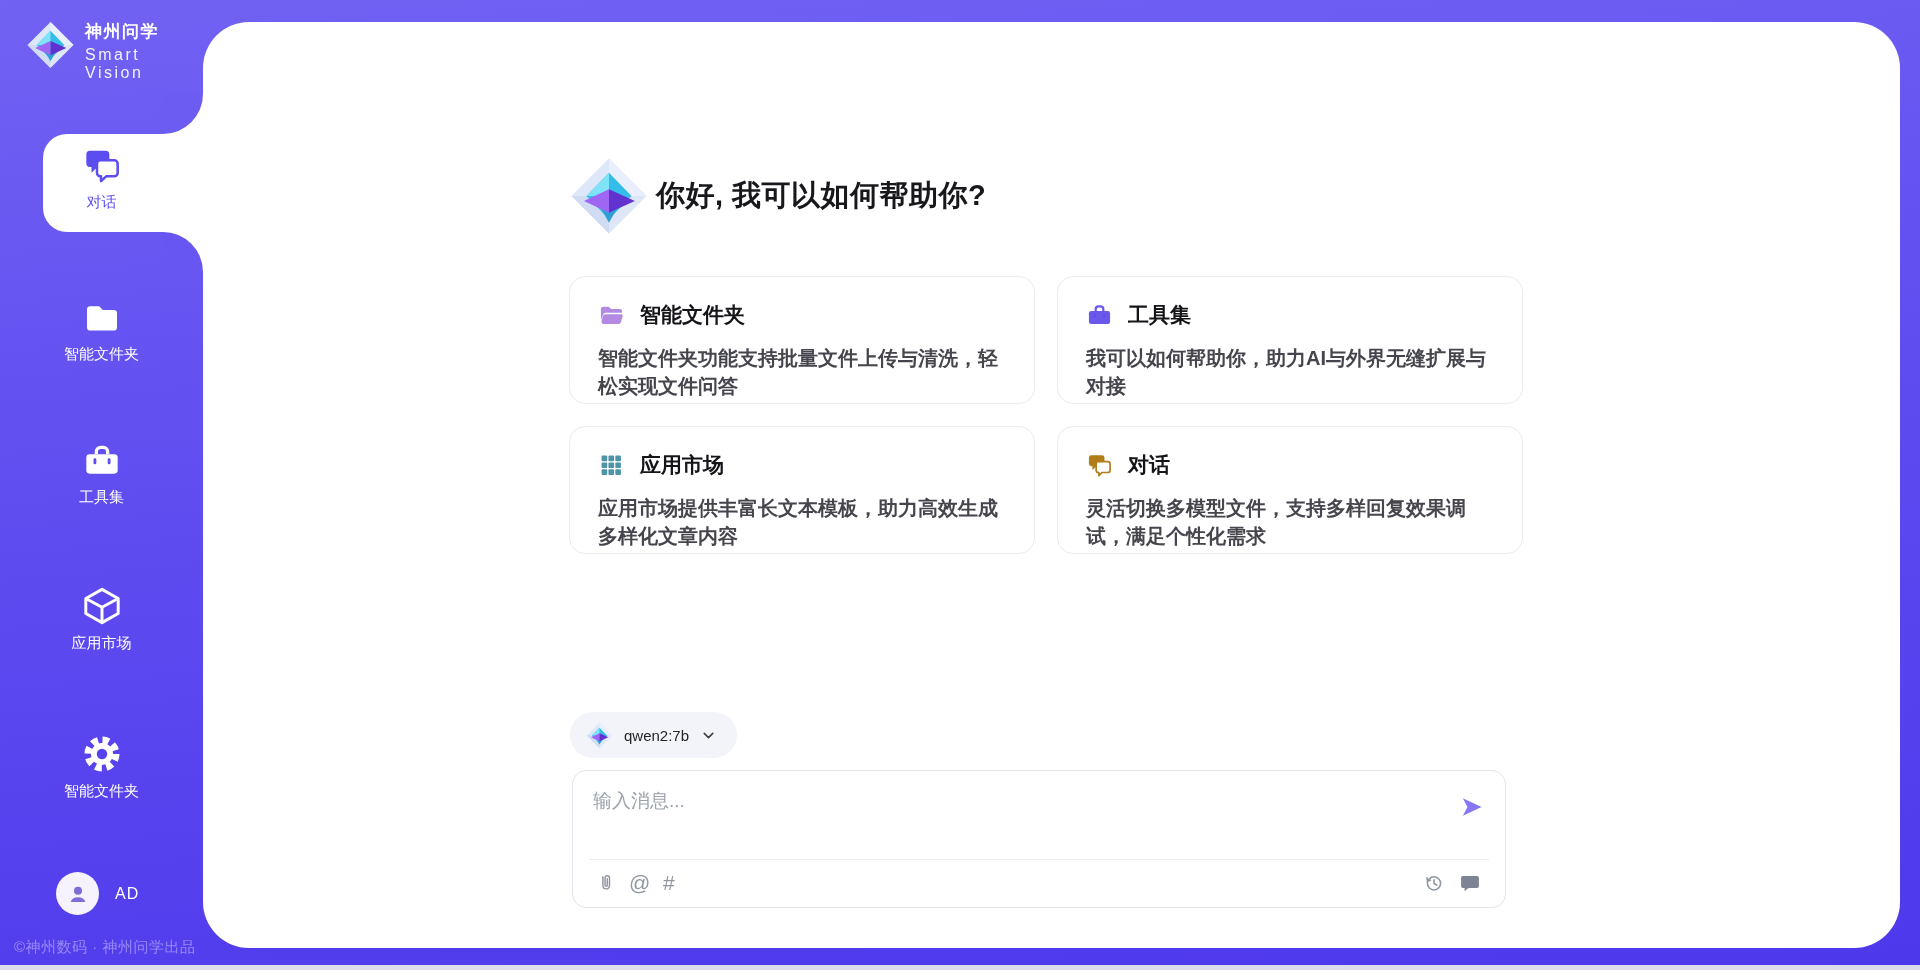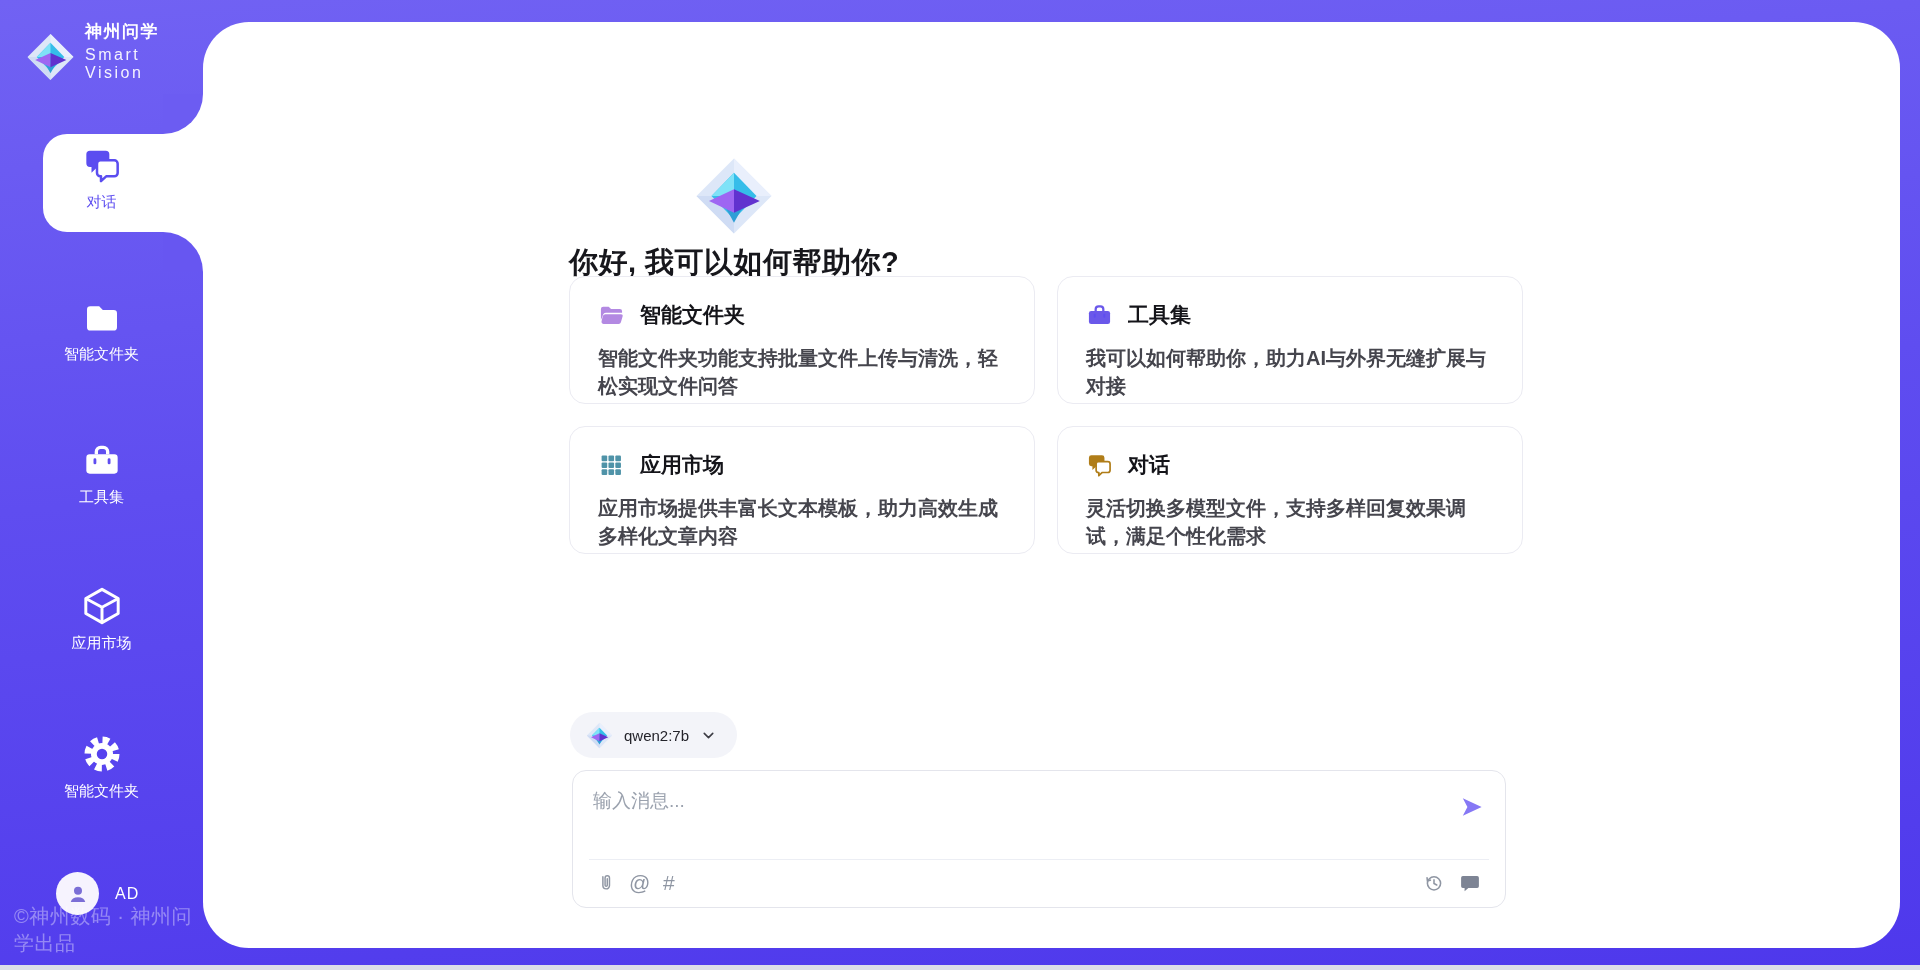--- a/index.html
+++ b/index.html
@@ -3,21 +3,21 @@
 <meta charset="utf-8">
 <style>
   * { margin:0; padding:0; box-sizing:border-box; }
   html,body { width:1920px; height:970px; overflow:hidden;
     font-family:"Liberation Sans","DejaVu Sans",sans-serif; }
   .stage { position:relative; width:1920px; height:970px;
     background:linear-gradient(175deg,#7162f3 0%,#5f4df0 45%,#4e38ec 100%); }
 
   
   .sidebar { position:absolute; left:0; top:0; width:203px; height:100%; }
-  .logo-row { position:absolute; left:26px; top:20px; display:flex; align-items:flex-end; gap:10px; }
+  .logo-row { position:absolute; left:26px; top:20px; display:flex; align-items:flex-start; gap:10px; }
   .logo-row svg { width:50px; height:50px; }
   .logo-text .cn { color:#fff; font-size:17px; font-weight:700; letter-spacing:1.5px; }
   .logo-text .en { color:rgba(255,255,255,.92); font-size:16px; letter-spacing:2.5px; margin-top:3px; }
 
   .active-tab { position:absolute; left:43px; top:134px; width:167px; height:98px;
     background:#fff; border-radius:24px 0 0 24px; }
   .fillet { position:absolute; left:163px; width:40px; height:40px; background:#fff; }
   .fillet.top { top:94px; } .fillet.bottom { top:232px; }
   .fillet i { display:block; width:100%; height:100%; }
   .fillet.top i { background:#6c5cf2; border-bottom-right-radius:100%; }
@@ -27,28 +27,28 @@
   .nav-item .ic { display:flex; justify-content:center; }
   .nav-item .lbl { display:block; margin-top:7px; font-size:15px; color:#fff; }
   .nav-item.active .lbl { color:#5b4bf0; }
   .nav-item .ic svg { color:#fff; }
   .nav-item.active .ic svg { color:#5b4df0; }
 
   .user-row { position:absolute; left:56px; top:872px; display:flex; align-items:center; gap:16px; cursor:pointer; }
   .avatar { width:43px; height:43px; border-radius:50%; background:#f6f3fe;
     display:flex; align-items:center; justify-content:center; }
   .user-initials { color:#fff; font-size:16px; letter-spacing:1px; }
-  .footer-note { position:absolute; left:14px; bottom:13px; font-size:20px;
-    color:rgba(255,255,255,.38); letter-spacing:.5px; }
+  .footer-note { position:absolute; left:14px; bottom:13px; font-size:15px;
+    color:rgba(255,255,255,.38); letter-spacing:.5px;text-align:center; }
 
   
   .content { position:absolute; left:203px; top:22px; width:1697px; height:926px;
     background:#fff; border-radius:46px; }
 
-  .greeting { position:absolute; left:366px; top:134px; display:flex; align-items:center; gap:7px;flex-direction:column; }
+  .greeting { position:absolute; left:366px; top:134px; display:flex; align-items:center; gap:7px; }
   .greeting svg { width:80px; height:80px; }
   .greeting h1 { font-size:29px; font-weight:700; color:#17171c; letter-spacing:.5px; }
 
   .cards { position:absolute; left:366px; top:254px; width:954px;
     display:grid; grid-template-columns:466px 466px; grid-auto-rows:128px; gap:22px; }
   .card { border:1px solid #ebebf2; border-radius:16px; background:#fff;
     padding:24px 28px 0 28px; cursor:pointer; }
   .card-head { display:flex; align-items:center; gap:15px; }
   .card-head svg { width:27px; height:27px; }
   .card-title { font-size:21px; font-weight:700; color:#141419; }

